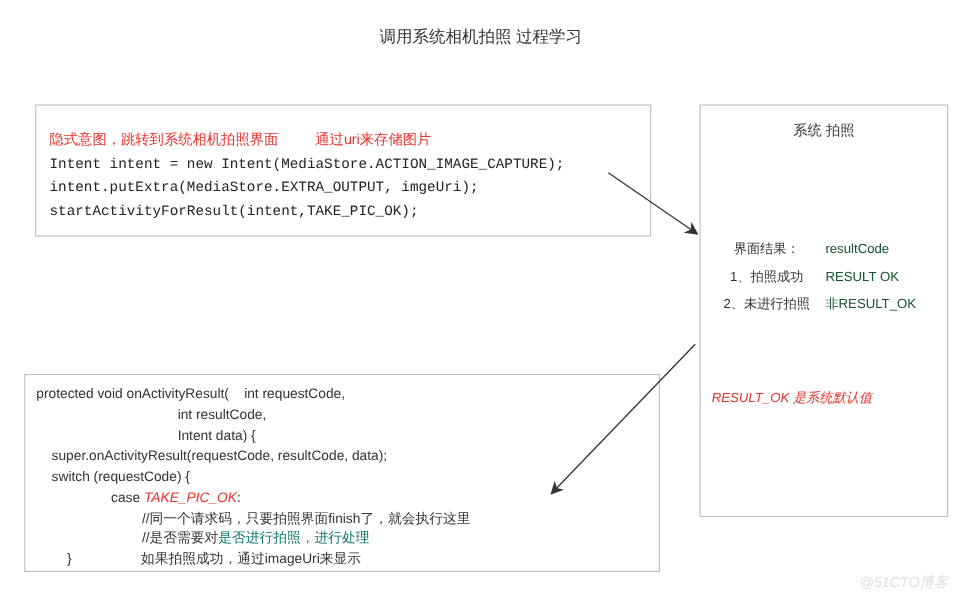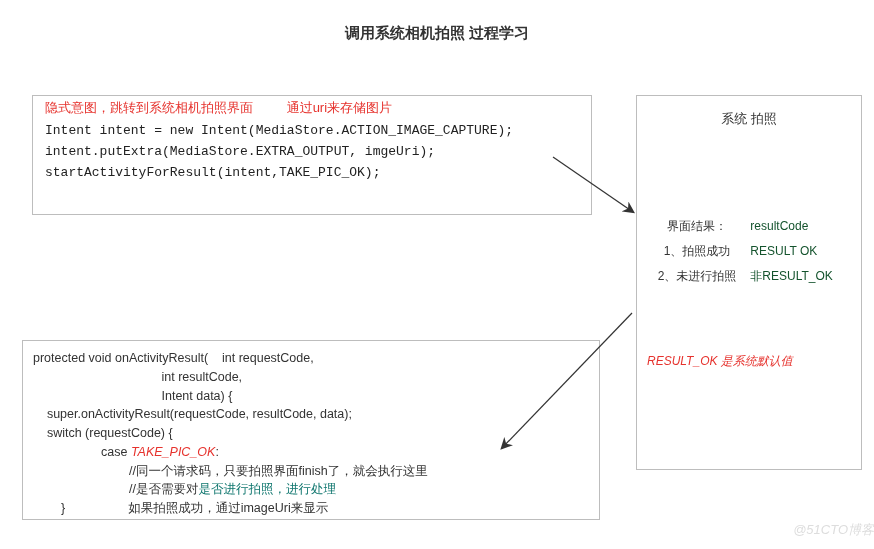--- a/index.html
+++ b/index.html
@@ -12,33 +12,33 @@
     position: relative;
     color: #333;
   }
   .title {
     position: absolute;
     top: 24px;
     left: 0;
     width: 100%;
     text-align: center;
     font-size: 15px;
-    font-weight: 700;
+    font-weight: 400;
   }
   .box {
     position: absolute;
     border: 1px solid #bdbdbd;
     background: #fff;
   }
   .box1 {
     left: 32px;
     top: 95px;
     width: 560px;
     height: 120px;
-    padding: 3px 12px;
+    padding: 22px 12px;
     font-size: 13px;
   }
   .box1 .row { margin-bottom: 6px; }
   .box1 .red { color: #e6322d; }
   .box1 .red2 { color: #e6322d; margin-left: 30px; }
   .box1 .code { color: #222; font-family: Liberation Mono, monospace; }
   .box2 {
     left: 636px;
     top: 95px;
     width: 226px;
@@ -64,21 +64,21 @@
   }
   .box3 .red-it { color: #e6322d; font-style: italic; }
   .box3 .green { color: #0f766e; }
   .box3 .cmt { color: #333; }
   .box3 pre { margin: 0; font-family: inherit; white-space: pre; }
   .ind1 { padding-left: 28px; }
   .ind2 { padding-left: 68px; }
   .ind3 { padding-left: 96px; }
   .watermark {
     position: absolute;
-    right: 0;
+    right: 12px;
     bottom: 10px;
     color: #ddd;
     font-size: 13px;
     font-style: italic;
   }
   svg.arrow { position: absolute; overflow: visible; }
 </style>
 </head>
 <body>
 

